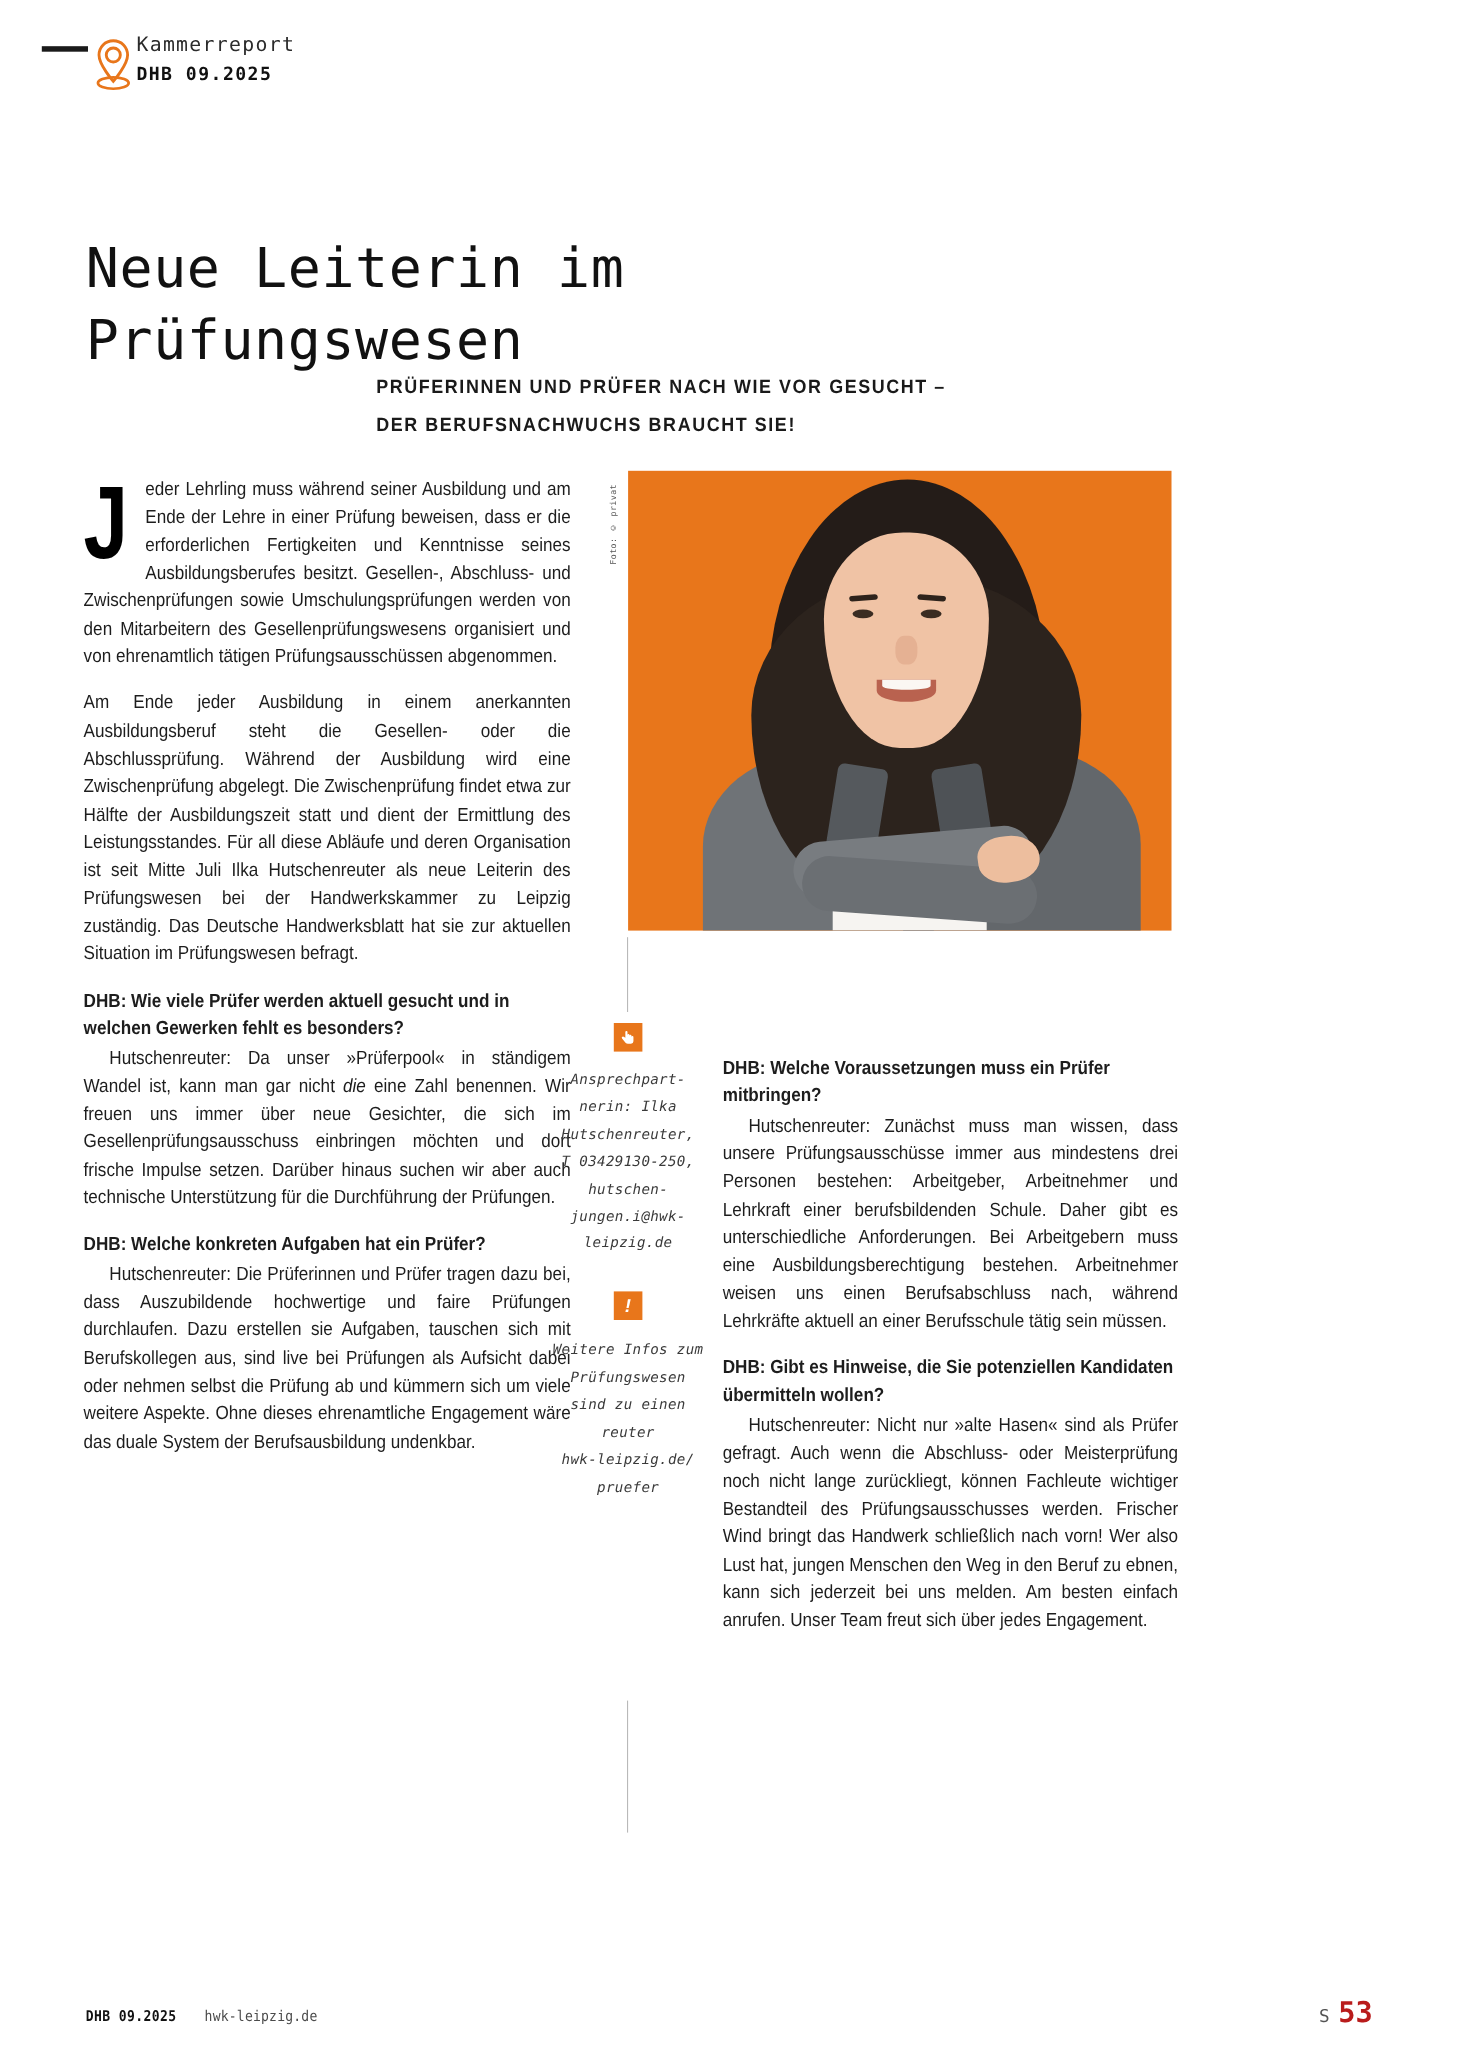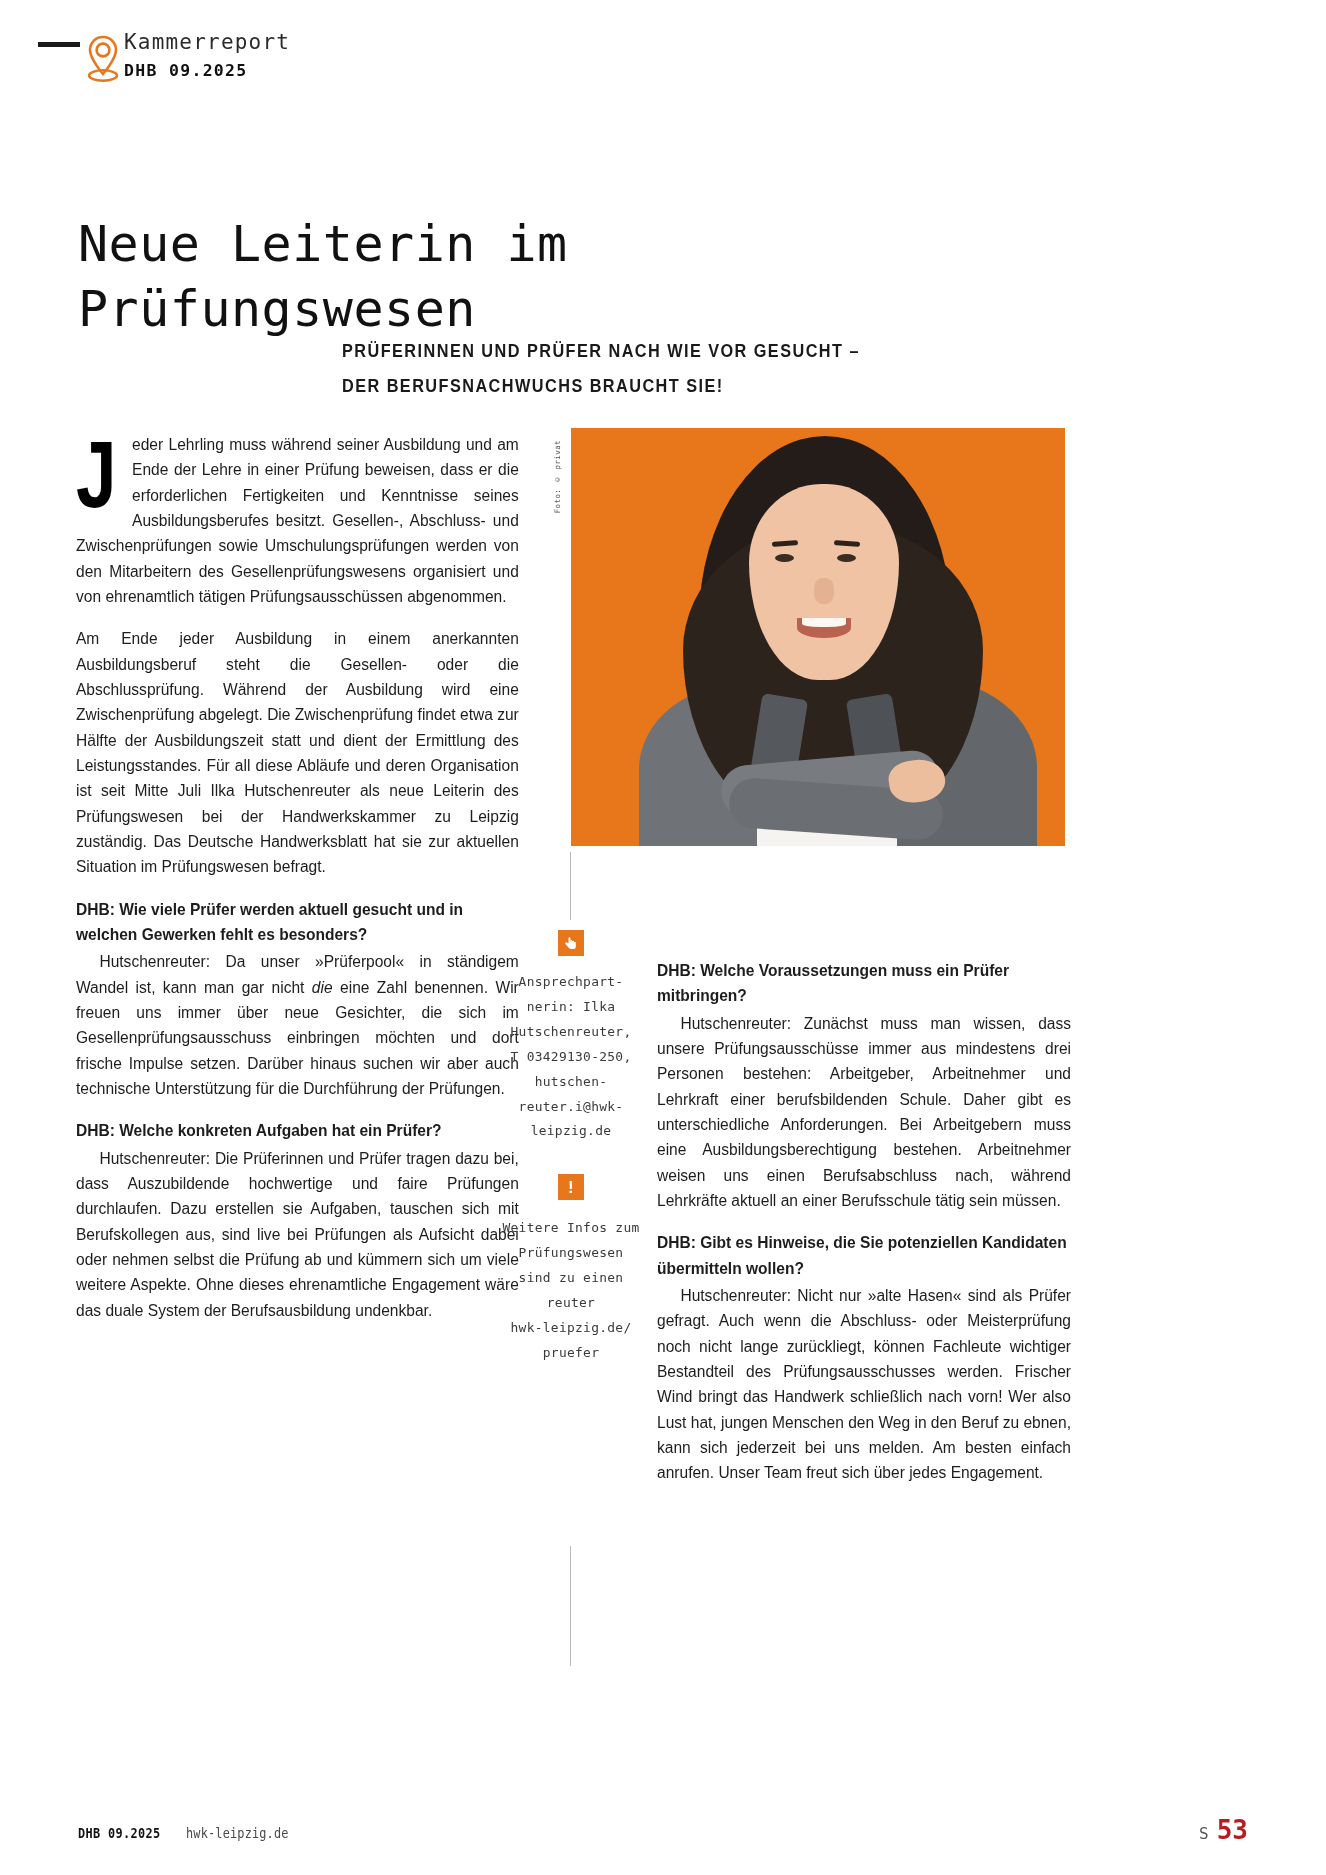--- a/index.html
+++ b/index.html
@@ -44,21 +44,21 @@
     width: 34px;
     height: 50px;
   }
   .header-text {
     position: absolute;
     left: 124px;
     top: 0px;
   }
   .kammerreport {
     font-family: "DejaVu Sans Mono", monospace;
-    font-size: 21px;
+    font-size: 18px;
     letter-spacing: 1.2px;
     color: #2b2b2b;
     line-height: 1.2;
   }
   .dhb-issue {
     font-family: "DejaVu Sans Mono", monospace;
     font-size: 16.5px;
     font-weight: bold;
     letter-spacing: 1.3px;
     color: #111111;
@@ -299,21 +299,21 @@
     left: 497px;
     top: 930px;
     width: 148px;
     text-align: center;
     font-family: "DejaVu Sans Mono", monospace;
     font-size: 12.9px;
     line-height: 1.93;
     letter-spacing: 0.3px;
     color: #3a3a3a;
   }
-  .info-block { margin-bottom: 30px; }
+  .info-block { margin-bottom: 30px; font-style: italic; }
   .info-icon {
     width: 26px;
     height: 26px;
     background: #e8761b;
     margin: 0 auto 14px auto;
     display: flex;
     align-items: center;
     justify-content: center;
     color: #ffffff;
     font-family: "Liberation Sans", sans-serif;
@@ -469,21 +469,21 @@
         <svg viewBox="0 0 20 20" width="15" height="15" aria-hidden="true">
           <path d="M6 3 v7 l-2-1.4 a1.5 1.5 0 0 0 -2 2.2 l4.2 5 a4 4 0 0 0 3 1.4 h3.6 a3 3 0 0 0 3 -3 V9 a1.2 1.2 0 0 0 -2.4 0 V7.4 a1.2 1.2 0 0 0 -2.4 0 V6.6 a1.2 1.2 0 0 0 -2.4 0 V3 a1.3 1.3 0 0 0 -2.6 0 Z" fill="#ffffff"></path>
         </svg>
       </div>
       <div class="info-text">
         <span>Ansprechpart-</span>
         <span>nerin: Ilka</span>
         <span>Hutschenreuter,</span>
         <span>T 03429130-250,</span>
         <span>hutschen-</span>
-        <span>reuter.i@hwk-</span>
+        <span>jungen.i@hwk-</span>
         <span>leipzig.de</span>
       </div>
     </div>
 
     <div class="info-block">
       <div class="info-icon exclaim">!</div>
       <div class="info-text">
         <span>Weitere Infos zum</span>
         <span>Prüfungswesen</span>
         <span>sind zu einen</span>

